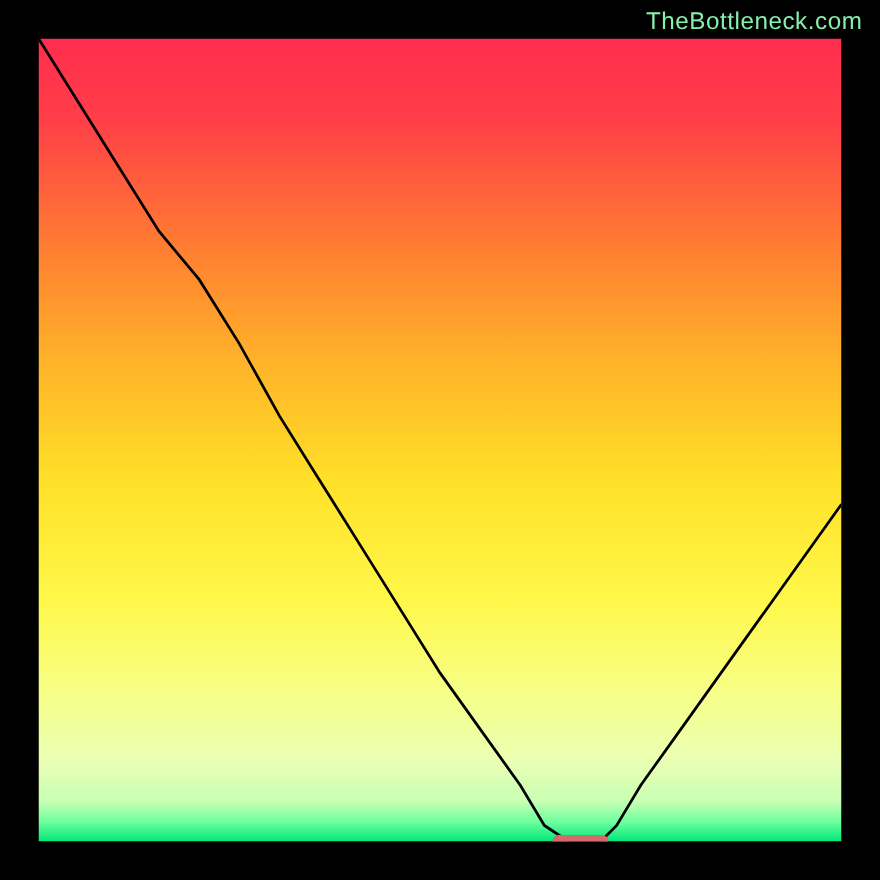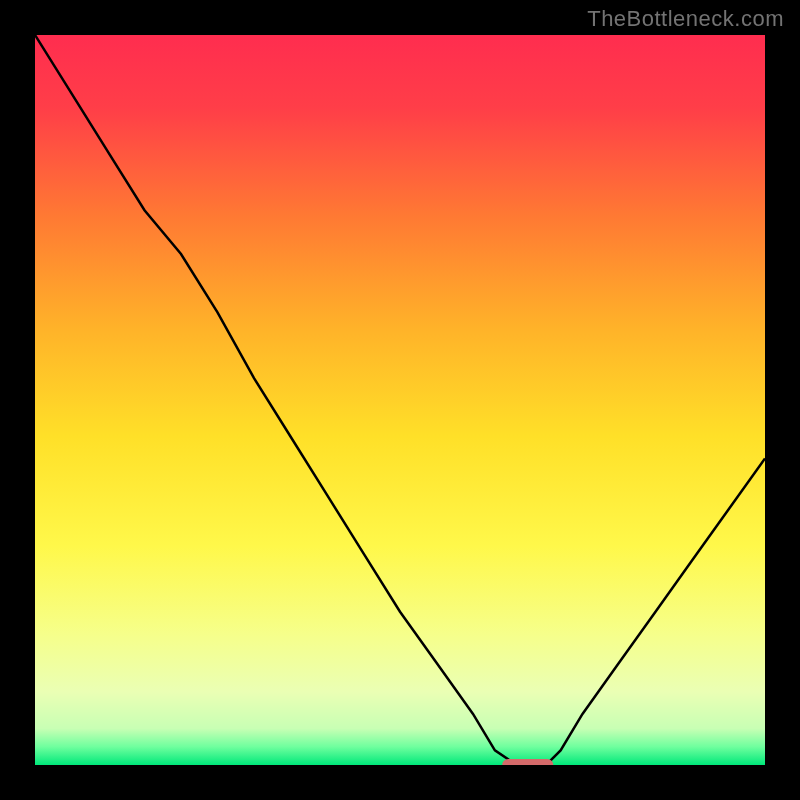--- a/index.html
+++ b/index.html
@@ -13,21 +13,21 @@
   }
   .container {
     width: 800px;
     height: 800px;
     position: relative;
   }
   .watermark {
     position: absolute;
     top: 6px;
     right: 16px;
-    color: #737373;
+    color: #86efac;
     font-size: 22px;
     font-weight: 500;
     letter-spacing: 0.5px;
     z-index: 10;
   }
   .plot-frame {
     position: absolute;
     top: 35px;
     left: 35px;
     width: 730px;

